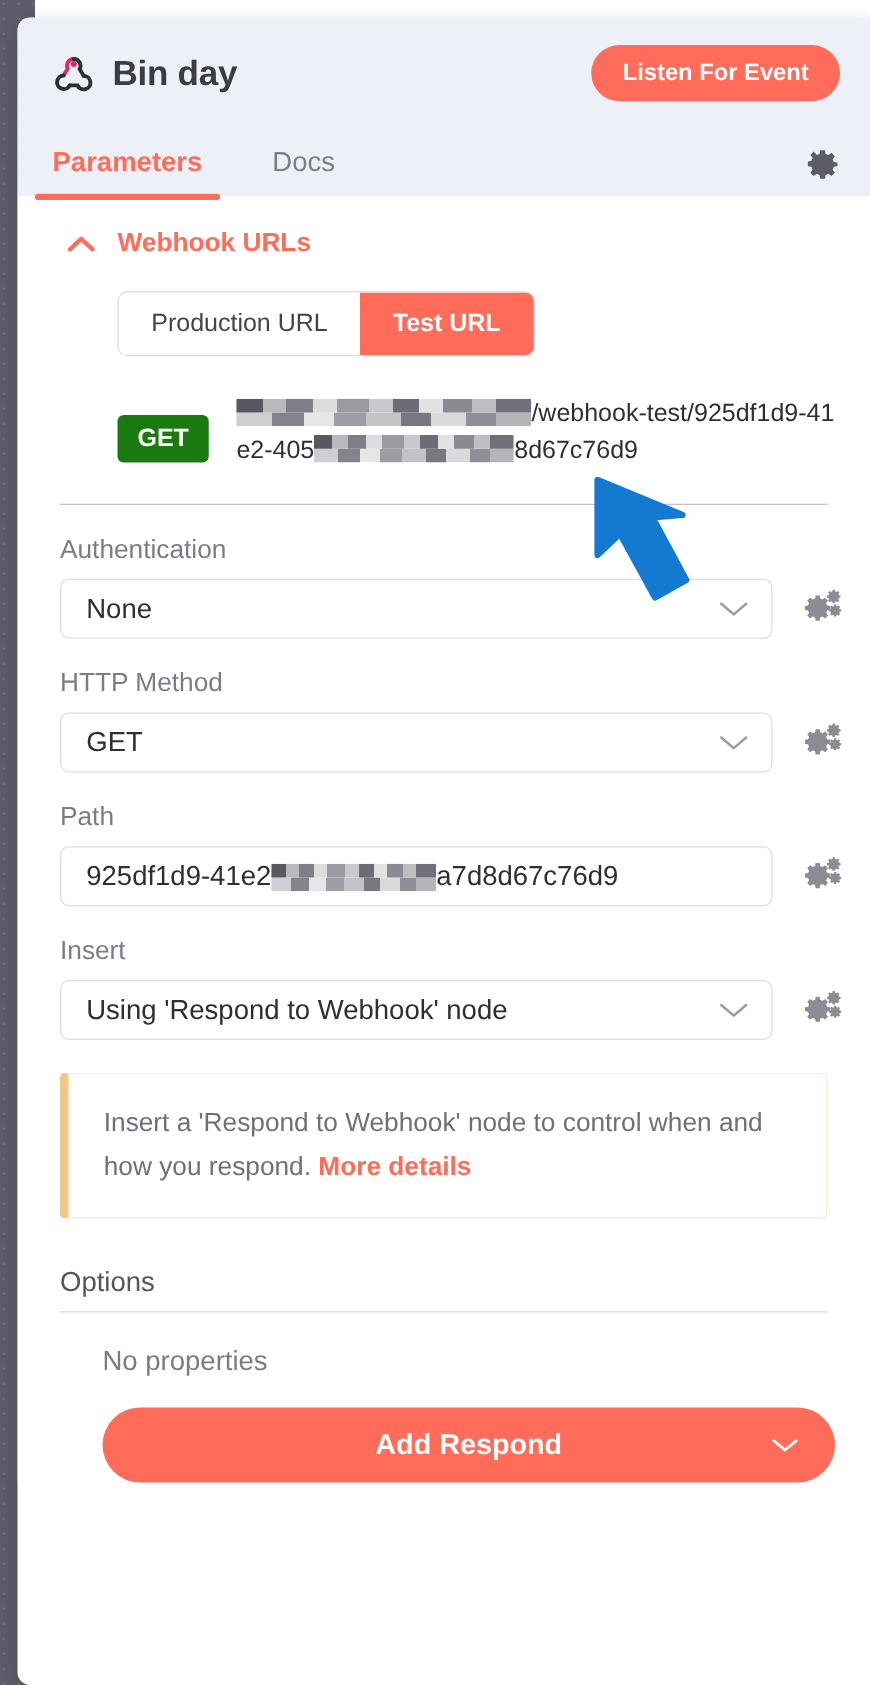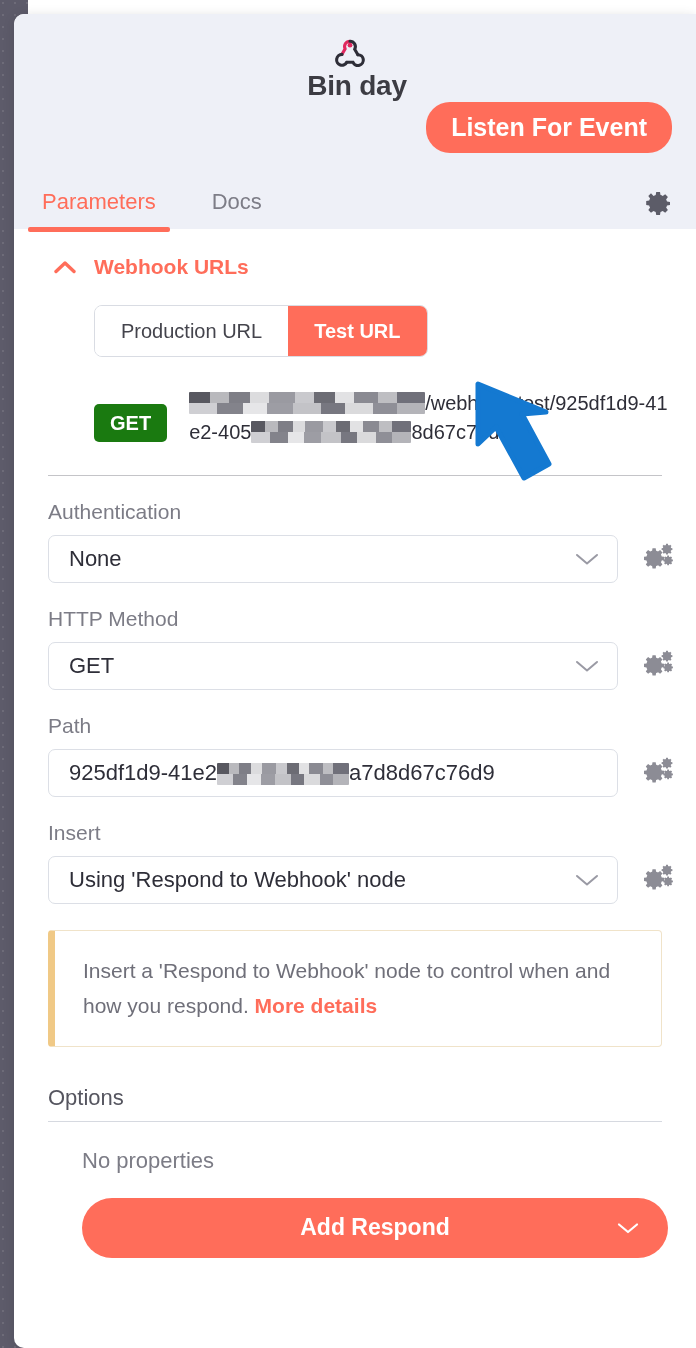--- a/index.html
+++ b/index.html
@@ -46,41 +46,40 @@
   .panel-header {
     background: #eef0f7;
     padding: 0;
     position: relative;
   }
 
   .title-row {
     display: flex;
     align-items: center;
     padding: 22px 24px 16px 28px;
-    flex-direction: column;
   }
 
   .node-icon { width: 34px; height: 34px; flex: 0 0 34px; margin-right: 14px; }
 
   .node-title {
     font-size: 28px;
     font-weight: bold;
     color: #3c3c43;
     letter-spacing: -0.2px;
     white-space: nowrap;
   }
 
   .listen-btn {
     margin-left: auto;
     background: #ff6d5a;
     color: #ffffff;
     border: none;
     border-radius: 24px;
     padding: 13px 25px;
-    font-size: 25px;
+    font-size: 19px;
     font-weight: bold;
     font-family: inherit;
     cursor: pointer;
     white-space: nowrap;
     line-height: 1;
   }
 
   .tabs-row {
     display: flex;
     align-items: flex-end;
@@ -91,21 +90,21 @@
 
   .tab {
     font-size: 22px;
     color: #7d7d87;
     padding: 0 0 14px 0;
     margin-right: 56px;
     cursor: pointer;
     position: relative;
     white-space: nowrap;
   }
-  .tab.active { color: #ff6d5a; font-weight: normal; }
+  .tab.active { color: #ff6d5a; font-weight: bold; }
   .tab.active::after {
     content: "";
     position: absolute;
     left: -14px; right: -14px; bottom: -3px;
     height: 5px;
     background: #ff6d5a;
     border-radius: 2px;
   }
 
   .header-gear {

